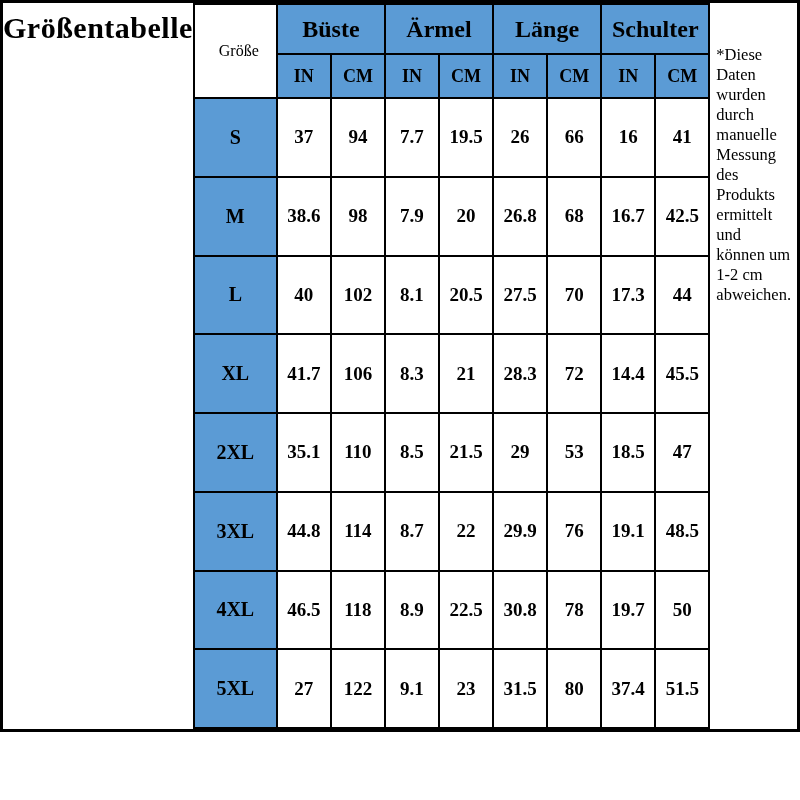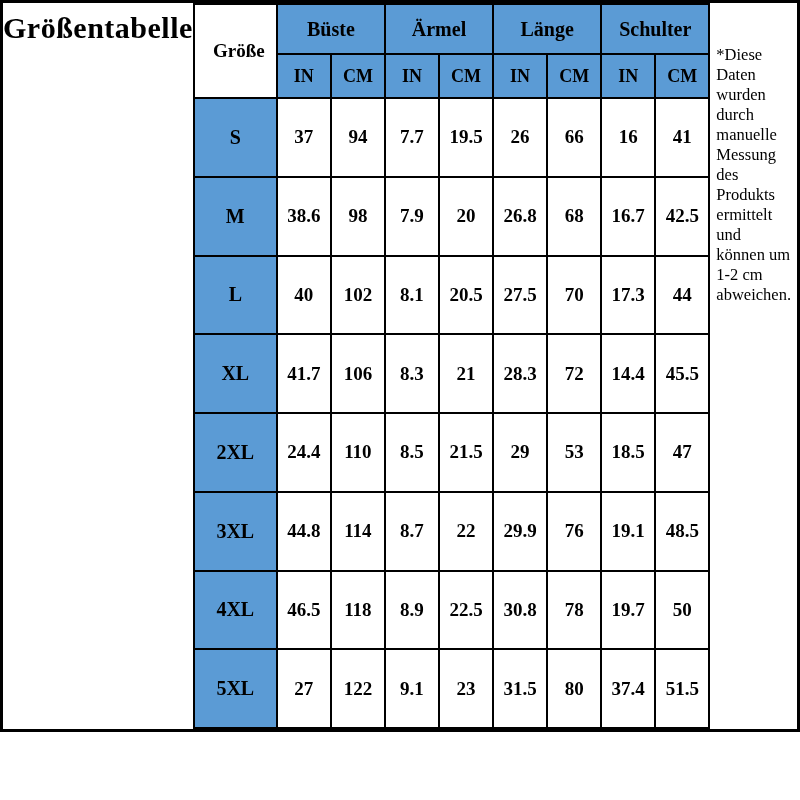--- a/index.html
+++ b/index.html
@@ -38,29 +38,29 @@
   }
   table.size-table th,
   table.size-table td {
     border: 2px solid #000000;
     text-align: center;
     vertical-align: middle;
     font-family: "Liberation Serif", serif;
   }
   th.corner {
     background: #ffffff;
-    font-size: 19px;
-    font-weight: bold;
+    font-size: 16px;
+    font-weight: normal;
     text-align: left;
     padding-left: 8px;
     width: 72px;
   }
   th.group {
     background: #5b9bd5;
-    font-size: 20px;
+    font-size: 24px;
     font-weight: bold;
     height: 46px;
   }
   th.unit {
     background: #5b9bd5;
     font-size: 18px;
     font-weight: bold;
     height: 40px;
     margin-left: 44px;
   }
@@ -151,21 +151,21 @@
         <td class="val">106</td>
         <td class="val">8.3</td>
         <td class="val">21</td>
         <td class="val">28.3</td>
         <td class="val">72</td>
         <td class="val">14.4</td>
         <td class="val">45.5</td>
       </tr>
       <tr>
         <td class="size-cell">2XL</td>
-        <td class="val">24.4</td>
+        <td class="val">35.1</td>
         <td class="val">110</td>
         <td class="val">8.5</td>
         <td class="val">21.5</td>
         <td class="val">29</td>
         <td class="val">53</td>
         <td class="val">18.5</td>
         <td class="val">47</td>
       </tr>
       <tr>
         <td class="size-cell">3XL</td>

